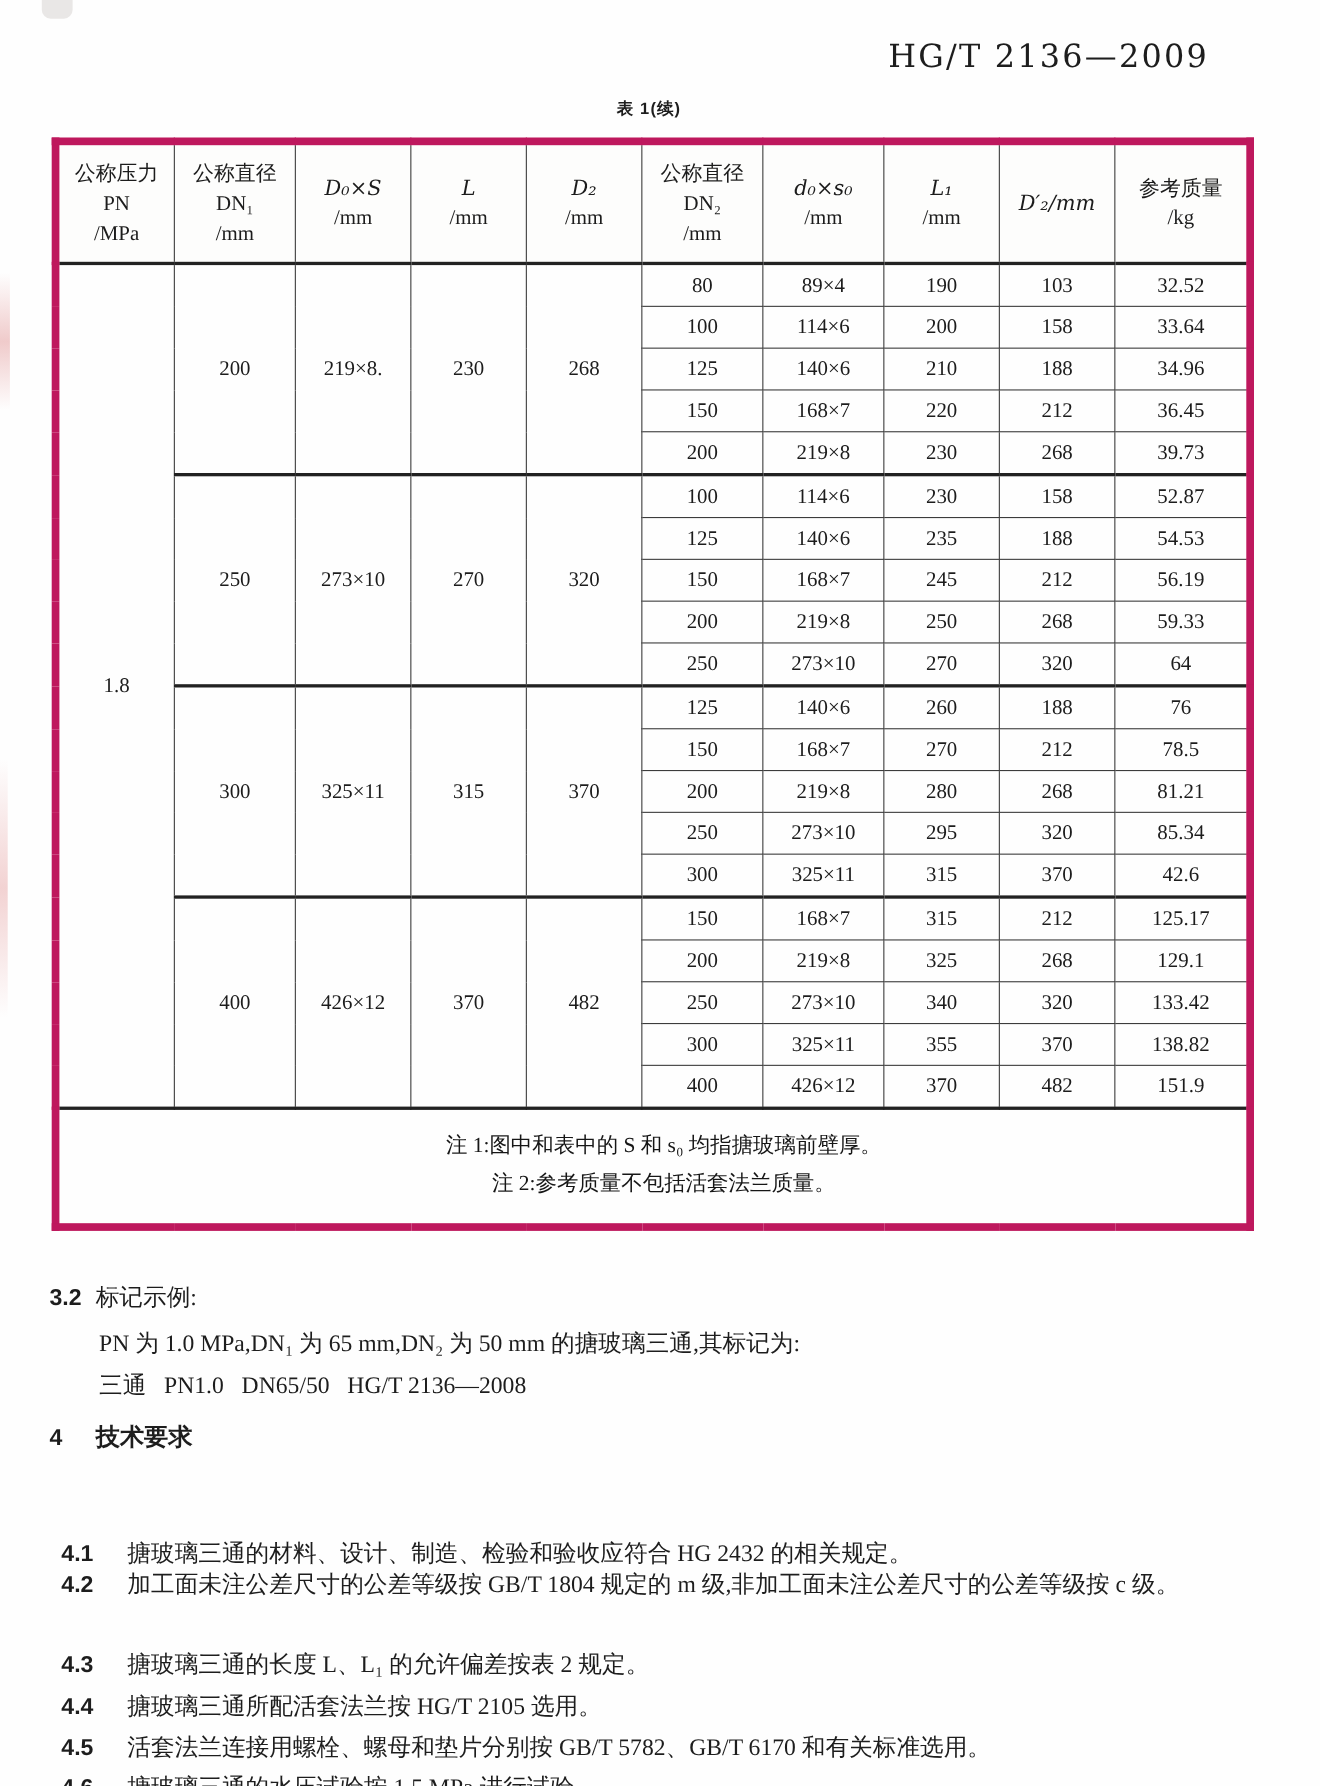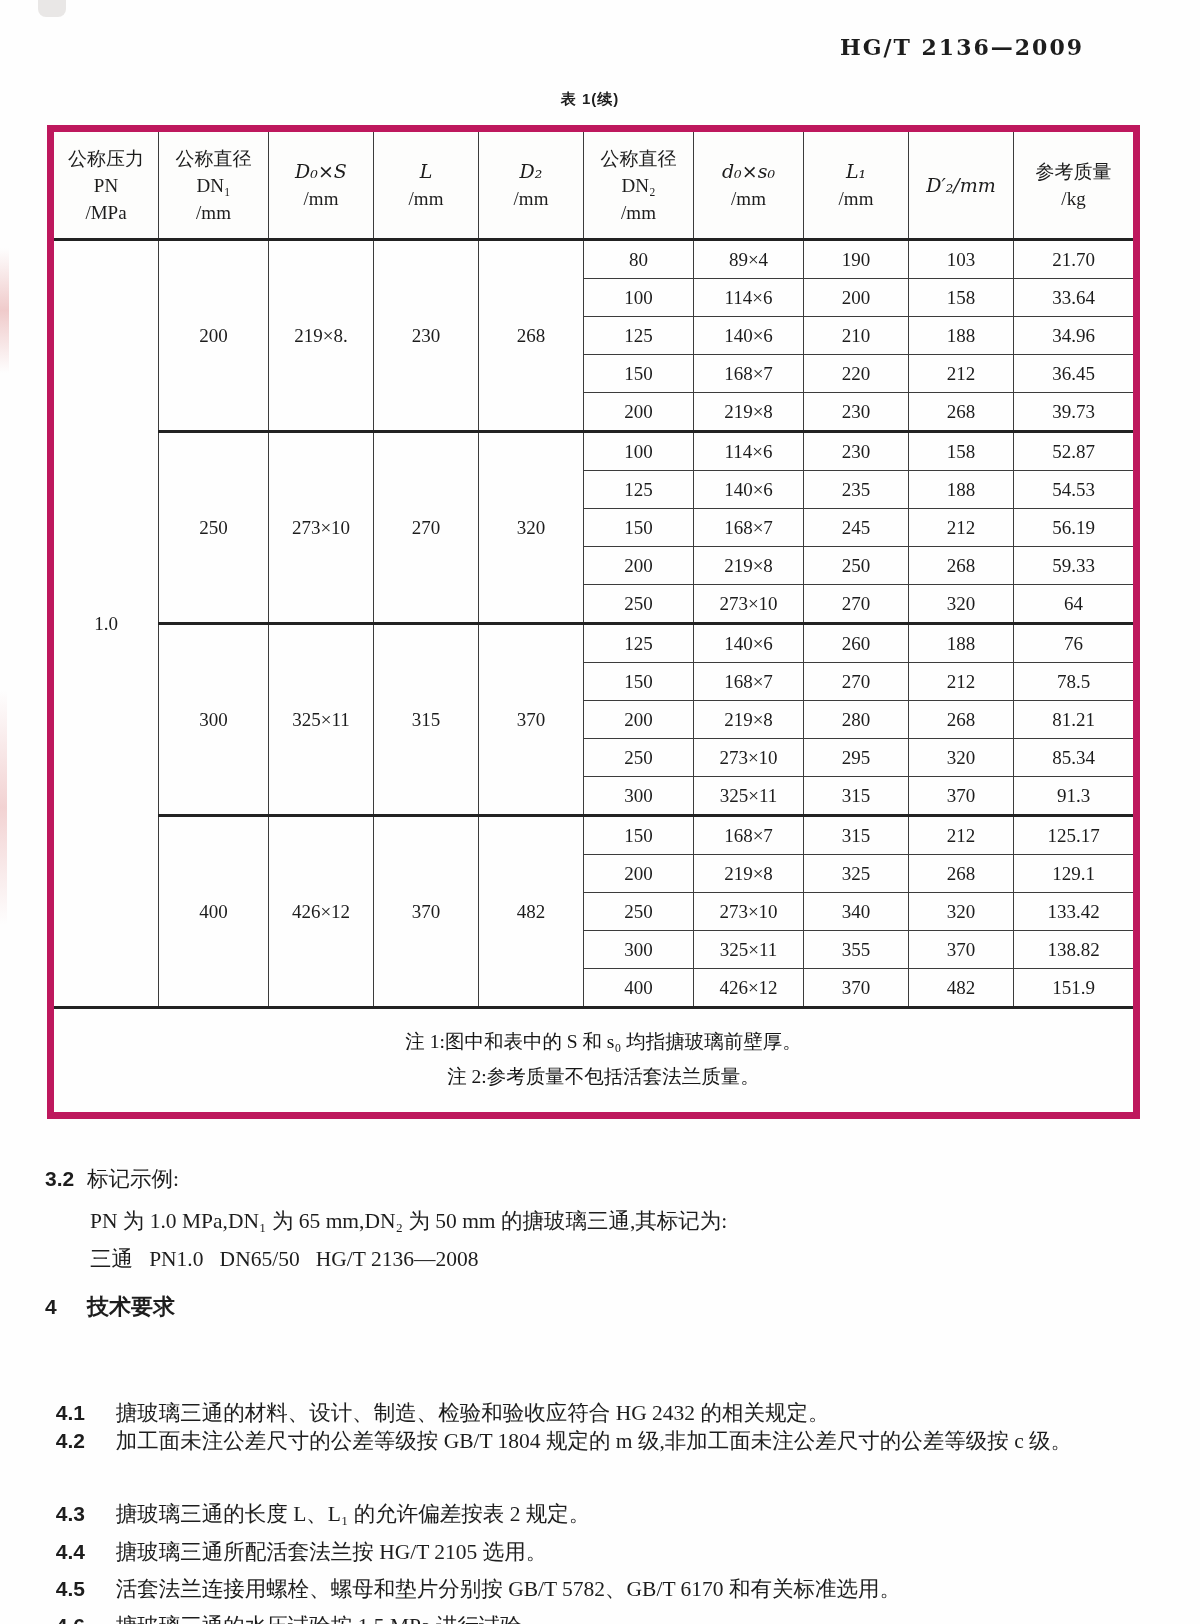--- a/index.html
+++ b/index.html
@@ -6,22 +6,22 @@
   body{
     width:1200px;height:1624px;
     background:#fefefe;
     position:relative;
     overflow:hidden;
     font-family:"Liberation Serif","DejaVu Serif",serif;
     color:#1d1d1d;
   }
   
   .running-head{
-    position:absolute;top:34px;right:116px;
-    font-size:22px;font-weight:bold;letter-spacing:2px;
+    position:absolute;top:34px;right:101px;
+    font-size:29px;font-weight:normal;letter-spacing:2px;
     font-family:"DejaVu Serif","Liberation Serif",serif;
   }
   
   .table-title{
     position:absolute;top:90px;left:47px;width:1086px;
     text-align:center;font-size:15px;font-weight:bold;
     font-family:"Liberation Sans",sans-serif;
     letter-spacing:1px;
   }
   
@@ -150,30 +150,30 @@
         <div class="var">D′₂/mm</div>
       </th>
       <th>
         <div>参考质量</div>
         <div>/kg</div>
       </th>
     </tr>
   </thead>
   <tbody>
       <tr>
-        <td rowspan="20" class="pn-cell">1.0</td>
+        <td rowspan="20" class="pn-cell">1.8</td>
         <td rowspan="5">200</td>
         <td rowspan="5">219×8.</td>
         <td rowspan="5">230</td>
         <td rowspan="5">268</td>
         <td>80</td>
         <td>89×4</td>
         <td>190</td>
         <td>103</td>
-        <td>21.70</td>
+        <td>32.52</td>
       </tr>
       <tr>
         <td>100</td>
         <td>114×6</td>
         <td>200</td>
         <td>158</td>
         <td>33.64</td>
       </tr>
       <tr>
         <td>125</td>
@@ -265,21 +265,21 @@
         <td>273×10</td>
         <td>295</td>
         <td>320</td>
         <td>85.34</td>
       </tr>
       <tr>
         <td>300</td>
         <td>325×11</td>
         <td>315</td>
         <td>370</td>
-        <td>91.3</td>
+        <td>42.6</td>
       </tr>
       <tr>
         <td rowspan="5" class="group-start">400</td>
         <td rowspan="5" class="group-start">426×12</td>
         <td rowspan="5" class="group-start">370</td>
         <td rowspan="5" class="group-start">482</td>
         <td class="group-start">150</td>
         <td class="group-start">168×7</td>
         <td class="group-start">315</td>
         <td class="group-start">212</td>

